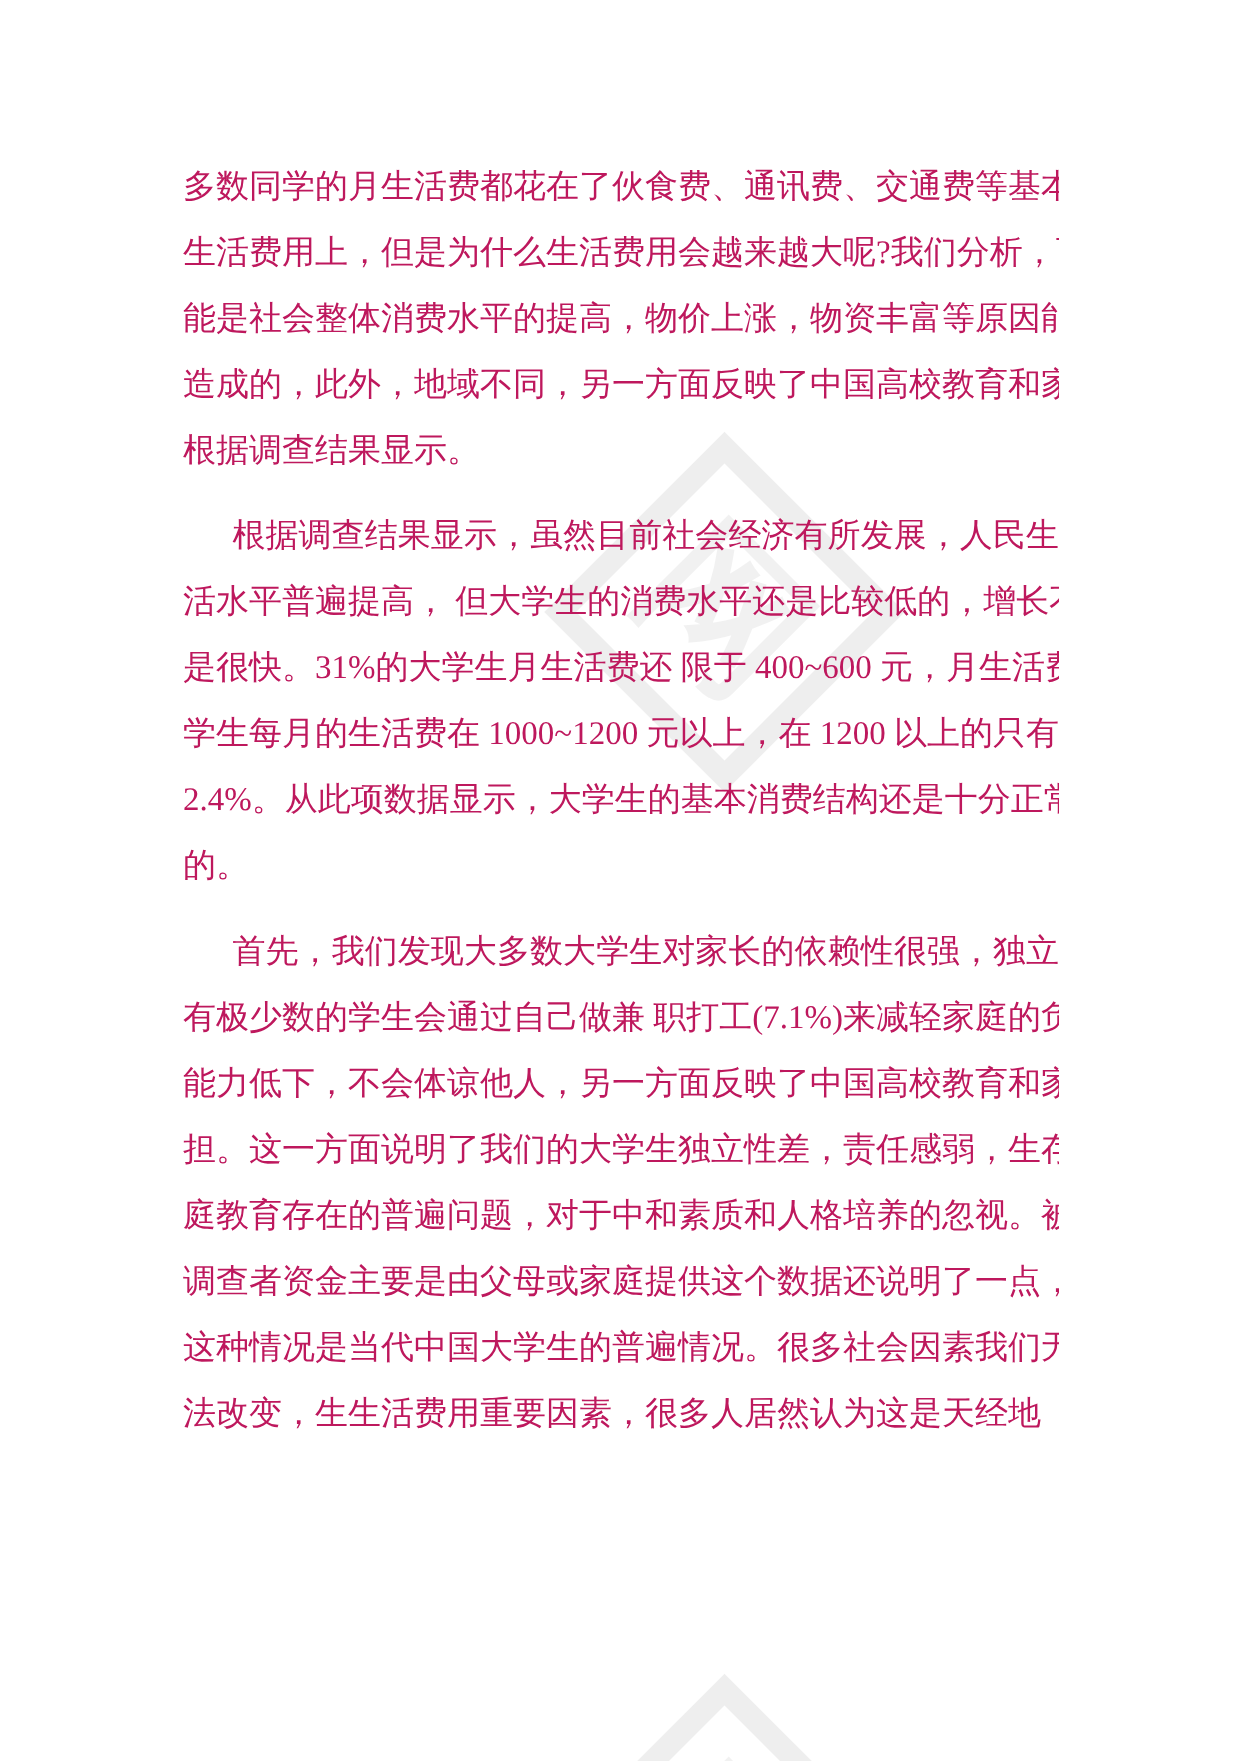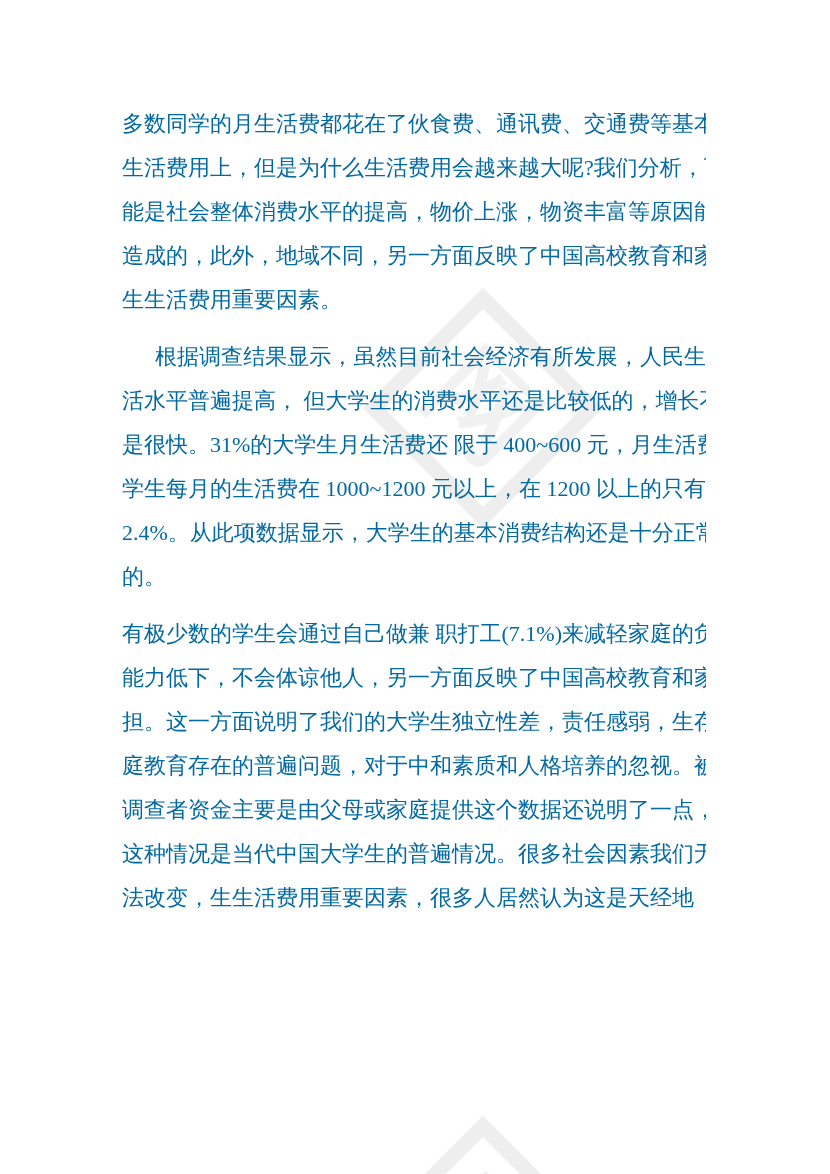--- a/index.html
+++ b/index.html
@@ -40,21 +40,21 @@
     font-weight: bold;
     color: rgba(0,0,0,0.055);
     font-family: "Liberation Sans", "DejaVu Sans", sans-serif;
   }
   
   .content {
     position: absolute;
     left: 122px;
     top: 102px;
     width: 584px;
-    color: #0369a1;
+    color: #be185d;
     font-size: 22px;
   }
   .paragraph { margin: 0 0 13px 0; }
   .line {
     height: 44px;
     line-height: 44px;
     white-space: nowrap;
     text-align: justify;
     text-align-last: justify;
     text-justify: inter-character;
@@ -81,33 +81,34 @@
     <div class="wm-glyph">网</div>
   </div>
 
   <div class="content">
 
     <div class="paragraph">
       <div class="line">多数同学的月生活费都花在了伙食费、通讯费、交通费等基本</div>
       <div class="line">生活费用上，但是为什么生活费用会越来越大呢?我们分析，可</div>
       <div class="line">能是社会整体消费水平的提高，物价上涨，物资丰富等原因能</div>
       <div class="line">造成的，此外，地域不同，另一方面反映了中国高校教育和家</div>
-      <div class="line last">生生活费用重要因素。</div>
+      <div class="line last">根据调查结果显示。</div>
     </div>
 
     <div class="paragraph">
       <div class="line indent">根据调查结果显示，虽然目前社会经济有所发展，人民生</div>
       <div class="line">活水平普遍提高， 但大学生的消费水平还是比较低的，增长不</div>
       <div class="line">是很快。31%的大学生月生活费还 限于 400~600 元，月生活费</div>
       <div class="line">学生每月的生活费在 1000~1200 元以上，在 1200  以上的只有</div>
       <div class="line">2.4%。从此项数据显示，大学生的基本消费结构还是十分正常</div>
       <div class="line last">的。</div>
     </div>
 
     <div class="paragraph">
+      <div class="line indent">首先，我们发现大多数大学生对家长的依赖性很强，独立</div>
       <div class="line">有极少数的学生会通过自己做兼 职打工(7.1%)来减轻家庭的负</div>
       <div class="line">能力低下，不会体谅他人，另一方面反映了中国高校教育和家</div>
       <div class="line">担。这一方面说明了我们的大学生独立性差，责任感弱，生存</div>
       <div class="line">庭教育存在的普遍问题，对于中和素质和人格培养的忽视。被</div>
       <div class="line">调查者资金主要是由父母或家庭提供这个数据还说明了一点，</div>
       <div class="line">这种情况是当代中国大学生的普遍情况。很多社会因素我们无</div>
       <div class="line last">法改变，生生活费用重要因素，很多人居然认为这是天经地</div>
     </div>
 
   </div>

